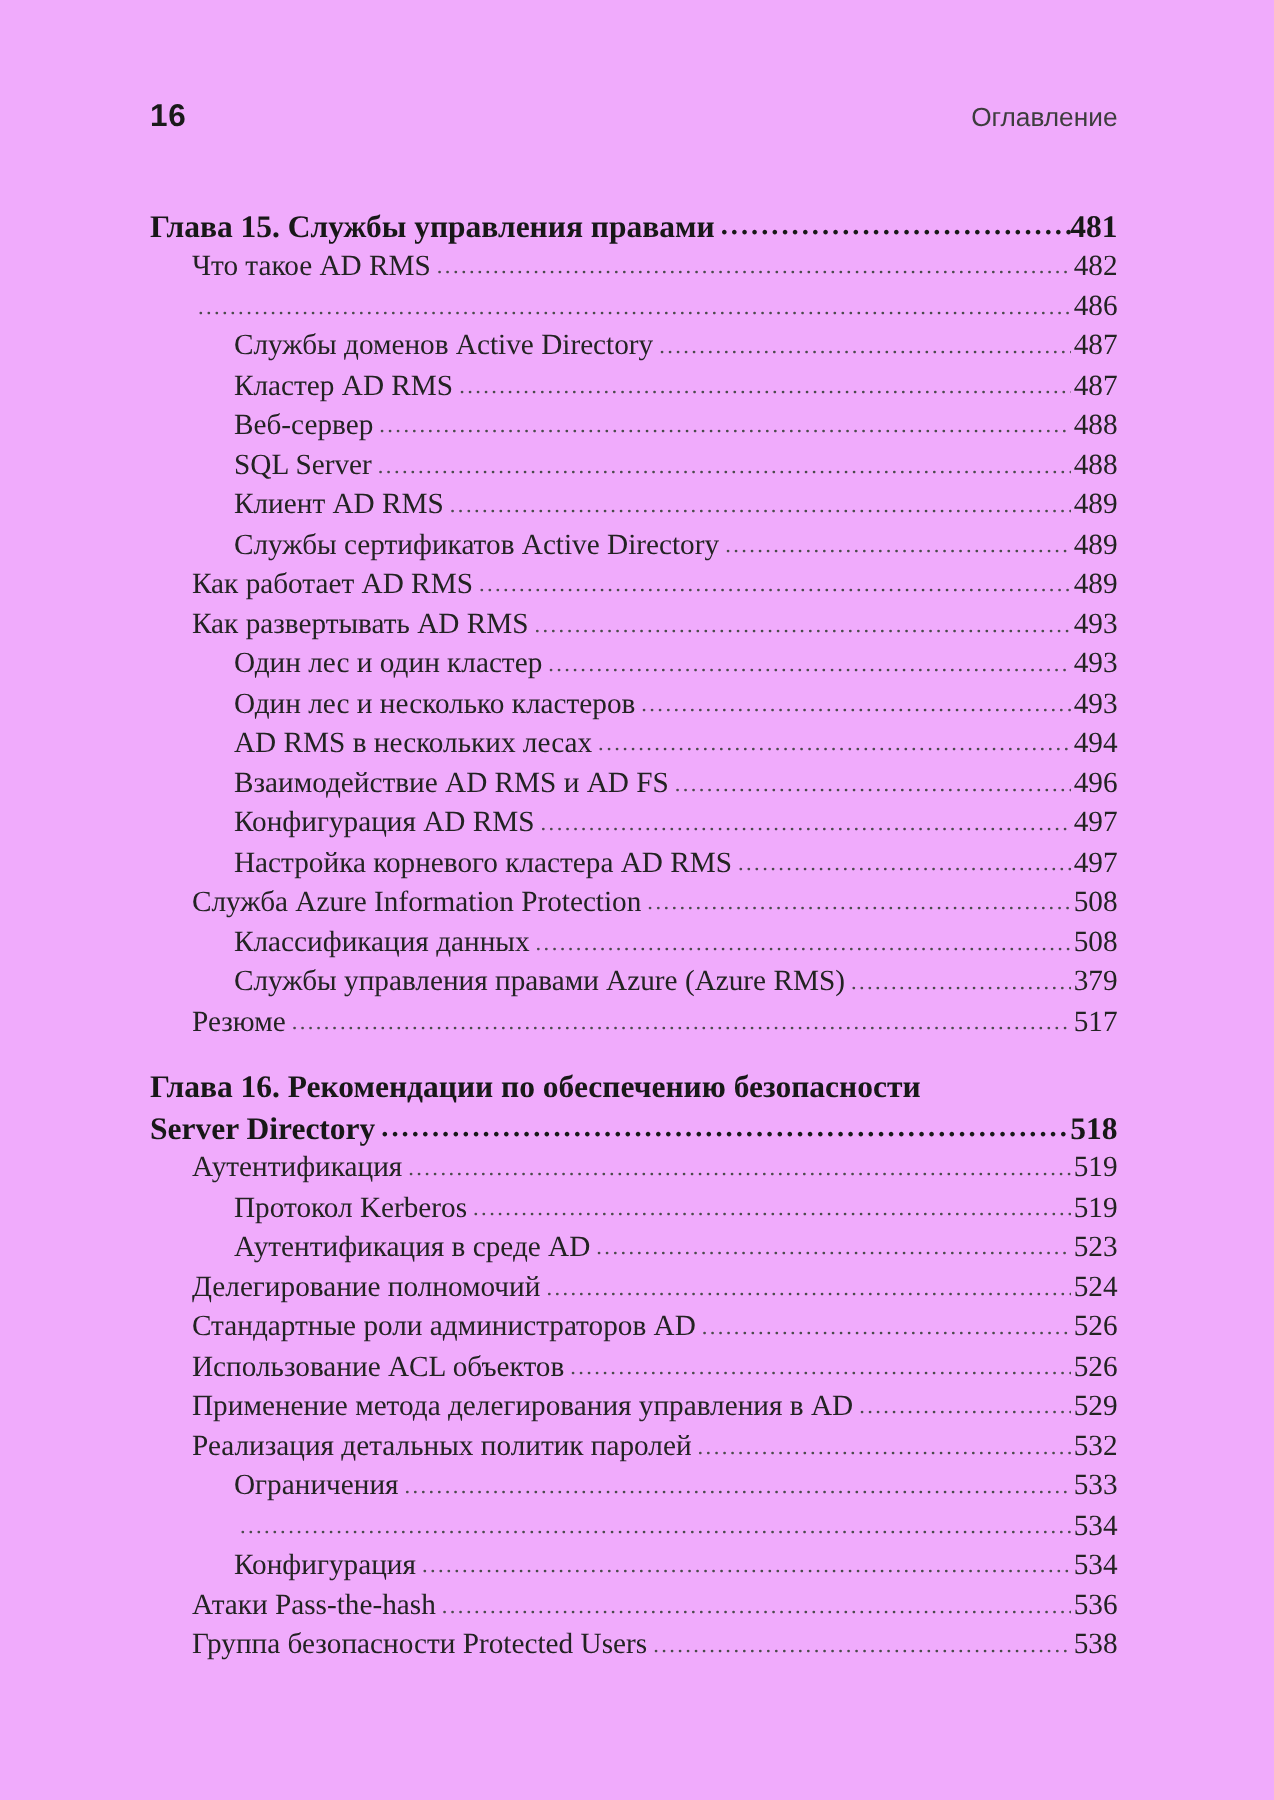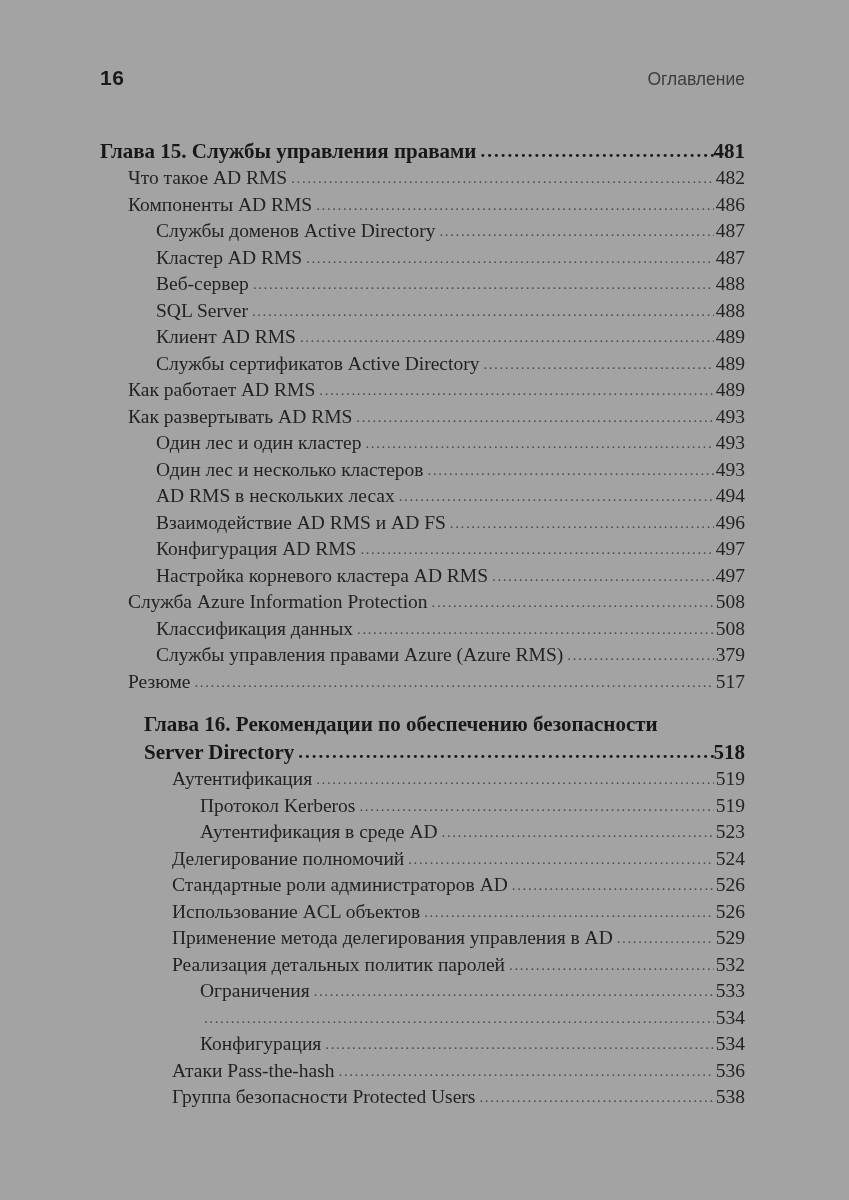--- a/index.html
+++ b/index.html
@@ -12,21 +12,21 @@
     height: 1200px;
     overflow: hidden;
     font-family: "Liberation Serif", "DejaVu Serif", serif;
     color: #1f1f1f;
   }
   .page {
     box-sizing: border-box;
     width: 849px;
     height: 1200px;
     padding: 66px 104px 0 100px;
-    background: #a3a3a3;
+    background: #f0abfc;
   }
   
   .running-head {
     display: flex;
     justify-content: space-between;
     align-items: baseline;
     font-family: "Liberation Sans", "DejaVu Sans", sans-serif;
     height: 26px;
   }
   .running-head .folio {
@@ -39,21 +39,20 @@
     font-size: 17.5px;
     color: #3d3d3d;
     margin-left: 33px;
   }
   
   .toc {
     margin-top: 45px;
   }
   .toc-section + .toc-section {
     margin-top: 15px;
-    margin-left: 44px;
   }
   .toc-row {
     display: flex;
     align-items: flex-end;
     white-space: nowrap;
   }
   .heading-row {
     font-size: 21px;
     font-weight: bold;
     line-height: 28px;
@@ -105,21 +104,20 @@
           <span class="title">Глава 15. Службы управления правами</span>
           <span class="leader">............................................................................................................................................................................................................................................................................................................</span>
           <span class="pagenum">481</span>
         </div>
         <div class="toc-row entry level1">
           <span class="title">Что такое AD RMS</span>
           <span class="leader">............................................................................................................................................................................................................................................................................................................</span>
           <span class="pagenum">482</span>
         </div>
         <div class="toc-row entry level1">
-          <span class="title">Компоненты AD RMS</span>
           <span class="leader">............................................................................................................................................................................................................................................................................................................</span>
           <span class="pagenum">486</span>
         </div>
         <div class="toc-row entry level2">
           <span class="title">Службы доменов Active Directory</span>
           <span class="leader">............................................................................................................................................................................................................................................................................................................</span>
           <span class="pagenum">487</span>
         </div>
         <div class="toc-row entry level2">
           <span class="title">Кластер AD RMS</span>

